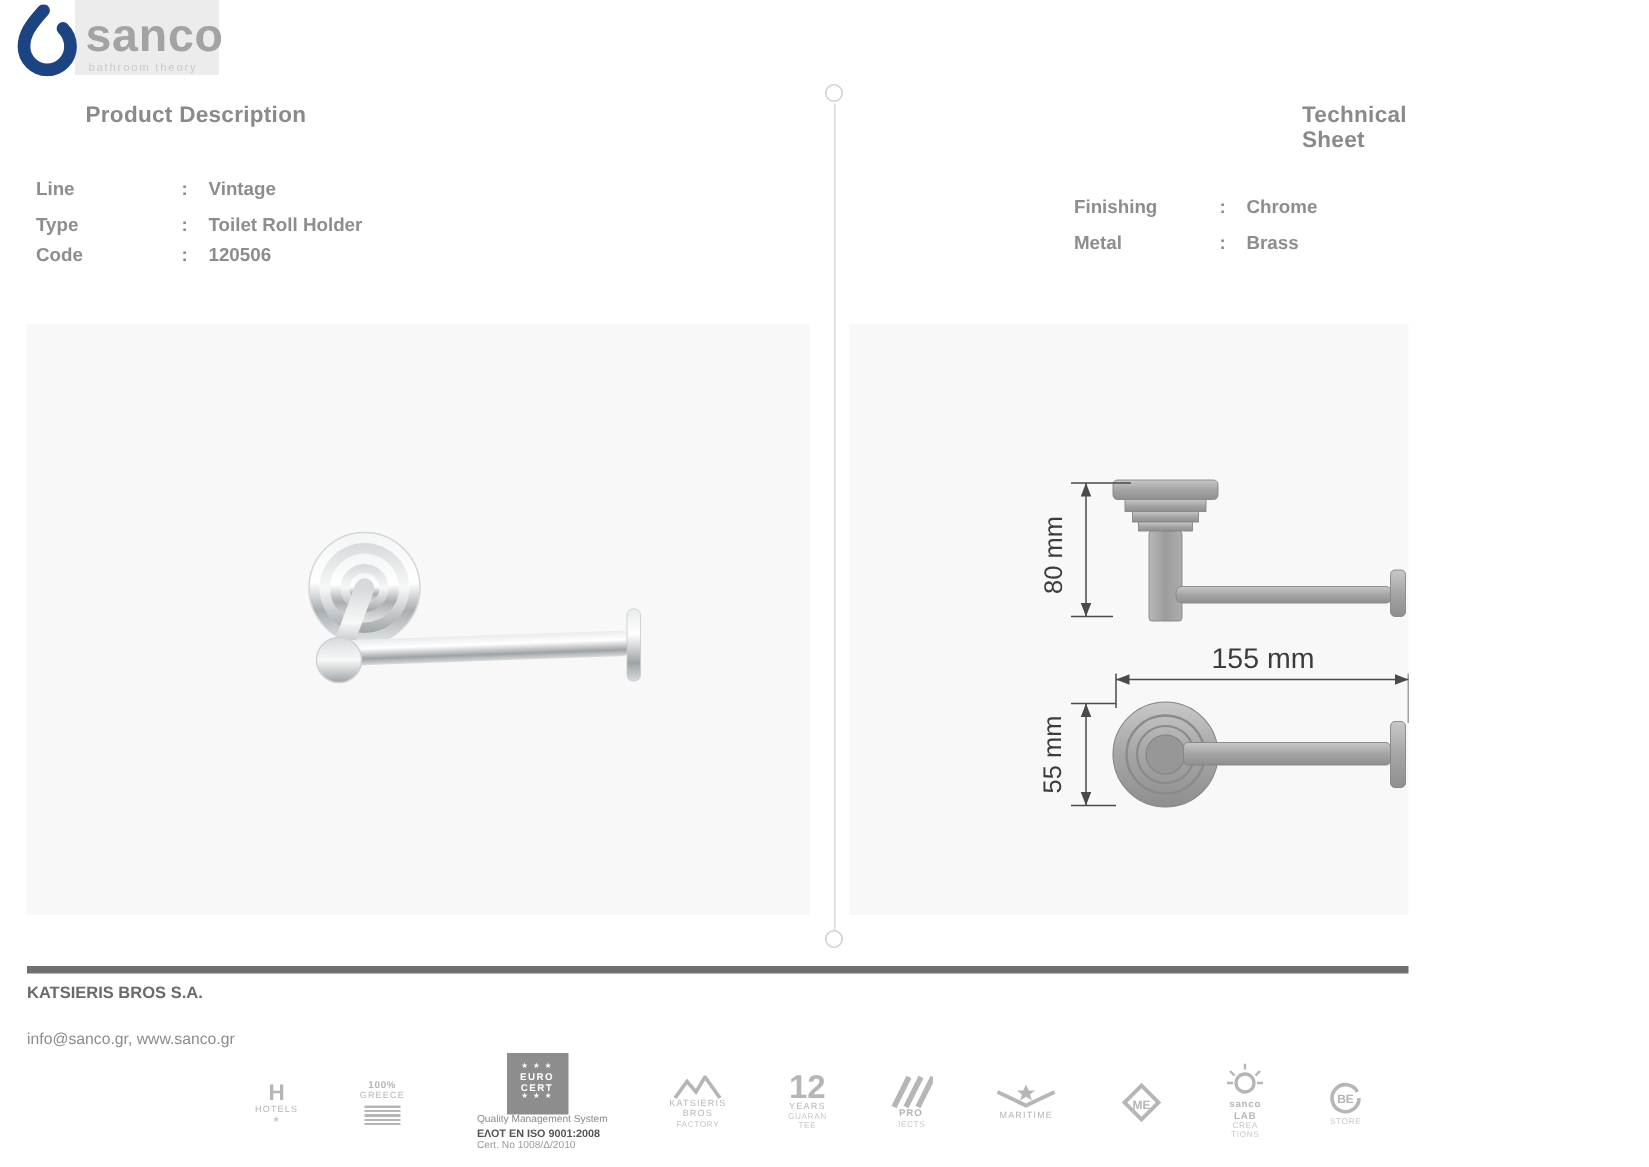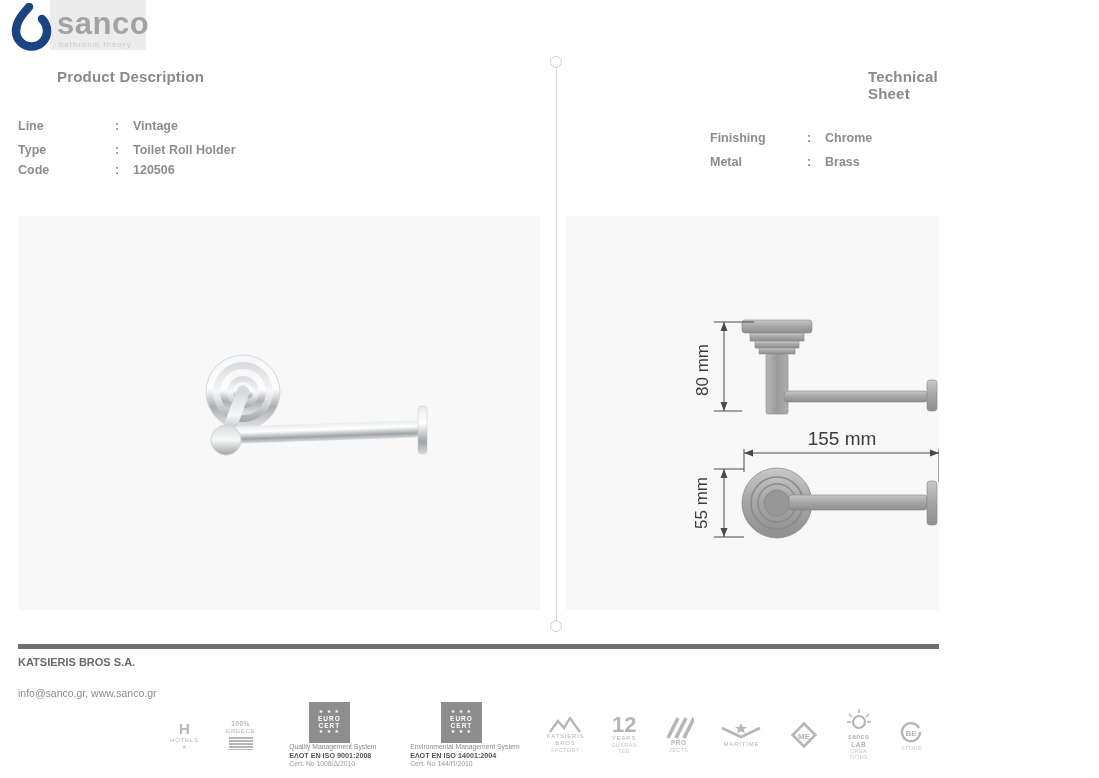--- a/index.html
+++ b/index.html
@@ -12,21 +12,21 @@
   .logo-drop  { position:absolute; left:8px; top:3px; }
   .logo-word  { position:absolute; left:57px; top:6px; font-size:31px; font-weight:bold; color:#a3a3a3; letter-spacing:.5px; }
   .logo-tag   { position:absolute; left:59px; top:40px; font-size:7.5px; color:#c9c9c9; letter-spacing:1.2px; }
 
   
   .heading { position:absolute; font-size:15px; font-weight:bold; color:#8a8a8a; letter-spacing:.2px; }
   .heading.left  { left:57px;  top:68px; }
   .heading.right { left:868px; top:68px; }
 
   
-  .specs { position:absolute; }
+  .specs { position:absolute;margin-left:6px; }
   .specs.left  { left:18px;  top:119px; }
   .specs.right { left:710px; top:131px; }
   .spec-row { display:flex; font-size:12.5px; font-weight:bold; color:#8d8d8d; margin-bottom:10px; }
   .specs.left .spec-row:nth-child(2){ margin-bottom:6px; }
   .spec-label { width:97px; }
   .spec-sep   { width:18px; }
 
   
   .divider-line { position:absolute; left:556px; top:69px; height:551px; border-left:1px solid #d8d8d8; }
   .divider-dot  { position:absolute; width:12px; height:12px; border:1px solid #cfcfcf; border-radius:50%; background:#fff; left:550px; }
@@ -235,33 +235,20 @@
         <span class="euro">CERT</span>
         <span class="stars">★ ★ ★</span>
       </div>
       <div class="cert-text">
         <div class="l1">Quality Management System</div>
         <div class="l2">ΕΛΟΤ EN ISO 9001:2008</div>
         <div class="l3">Cert. No 1008/Δ/2010</div>
       </div>
     </div>
 
-    <div class="cert">
-      <div class="cert-square">
-        <span class="stars">★ ★ ★</span>
-        <span class="euro">EURO</span>
-        <span class="euro">CERT</span>
-        <span class="stars">★ ★ ★</span>
-      </div>
-      <div class="cert-text">
-        <div class="l1">Environmental Management System</div>
-        <div class="l2">ΕΛΟΤ EN ISO 14001:2004</div>
-        <div class="l3">Cert. No 144/Π/2010</div>
-      </div>
-    </div>
 
     <div class="badge">
       <svg width="34" height="16" viewBox="0 0 34 16">
         <polyline points="2,15 10,4 16,11 22,1 32,15" fill="none" stroke="#b6b6b6" stroke-width="2.4"></polyline>
       </svg>
       <span class="small">KATSIERIS</span>
       <span class="small">BROS</span>
       <span class="tiny">FACTORY</span>
     </div>
 

